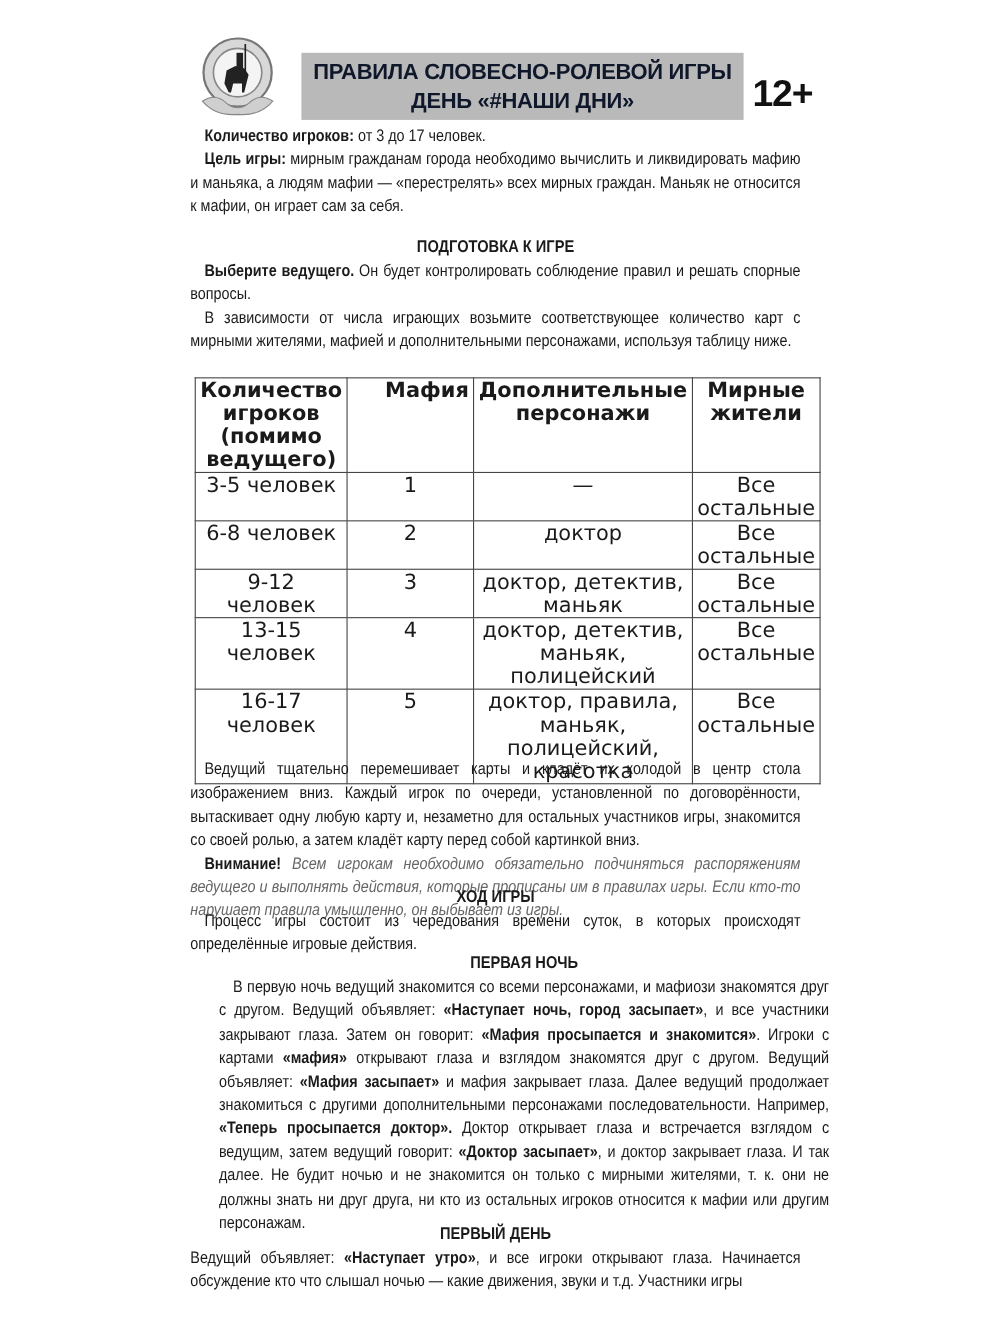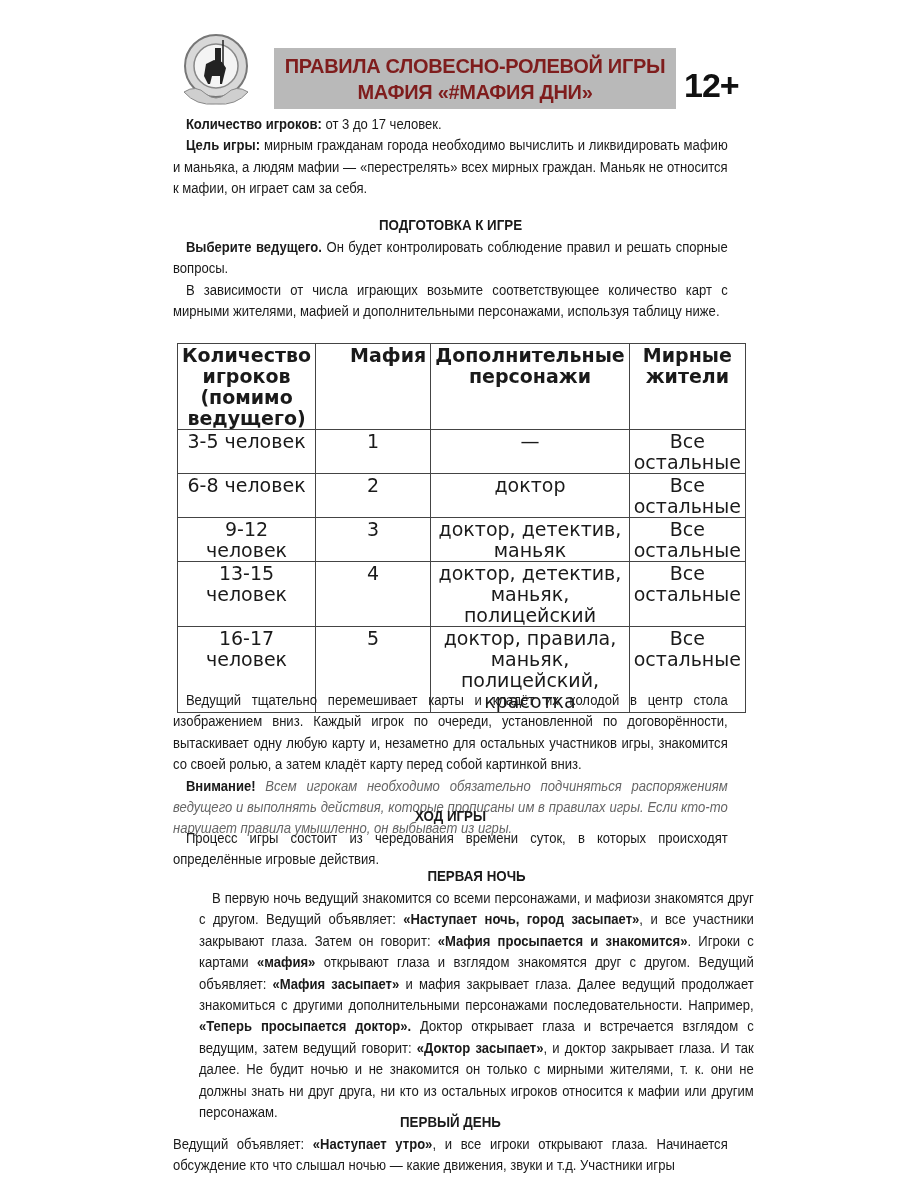--- a/index.html
+++ b/index.html
@@ -5,21 +5,21 @@
     * { margin: 0; padding: 0; box-sizing: border-box; }
     html, body { width: 900px; height: 1200px; background: #ffffff; overflow: hidden; }
     body { position: relative; color: #1a1a1a; font-family: "Liberation Sans Narrow", "Liberation Sans", sans-serif; }
 
     .logo { position: absolute; left: 176px; top: 32px; width: 80px; height: 78px; }
     .banner {
       position: absolute; left: 274px; top: 48px; width: 402px; height: 61px;
       background: #b9b9b9;
       display: flex; flex-direction: column; align-items: center; justify-content: center;
       font-family: "Liberation Sans", sans-serif; font-weight: bold; font-size: 20px; line-height: 26px;
-      color: #7f1d1d; letter-spacing: -0.3px;
+      color: #0f172a; letter-spacing: -0.3px;
     }
     .age { position: absolute; left: 684px; top: 66px; font-family: "Liberation Sans", sans-serif; font-weight: bold; font-size: 34px; color: #111; letter-spacing: -1px; }
 
     .content { position: absolute; left: 173px; top: 113px; width: 555px; }
     .p {
       font-size: 15.2px; line-height: 21.4px; text-align: justify;
       transform: scaleX(0.86); transform-origin: left top; width: 645px;
       letter-spacing: 0px;
     }
     .indent { text-indent: 15px; }
@@ -49,21 +49,21 @@
     <circle cx="40" cy="34" r="22" fill="#f4f4f4" stroke="#888" stroke-width="1.5"></circle>
     <path d="M28 44 L30 32 L38 28 L46 30 L50 36 L48 44 L46 52 L44 52 L44 44 L36 44 L34 52 L32 52 Z" fill="#222"></path>
     <rect x="39" y="16" width="6" height="14" fill="#222"></rect>
     <line x1="47" y1="8" x2="47" y2="40" stroke="#222" stroke-width="1.5"></line>
     <path d="M8 60 Q20 52 30 62 Q40 70 50 62 Q60 52 72 60 Q60 74 40 72 Q20 74 8 60 Z" fill="#cfcfcf" stroke="#888" stroke-width="1"></path>
   </svg>
 </div>
 
 <div class="banner">
   <div>ПРАВИЛА СЛОВЕСНО-РОЛЕВОЙ ИГРЫ</div>
-  <div>МАФИЯ «#МАФИЯ ДНИ»</div>
+  <div>ДЕНЬ «#НАШИ ДНИ»</div>
 </div>
 <div class="age">12+</div>
 
 <div class="content">
   <div class="p indent"><span class="b">Количество игроков:</span><span> от 3 до 17 человек.</span></div>
   <div class="p indent" style="margin-top:0px;"><span class="b">Цель игры:</span><span> мирным гражданам города необходимо вычислить и ликвидировать мафию и маньяка, а людям мафии — «перестрелять» всех мирных граждан. Маньяк не относится к мафии, он играет сам за себя.</span></div>
 </div>
 
 <div class="content" style="top:214px;">
   <div class="h">ПОДГОТОВКА К ИГРЕ</div>

